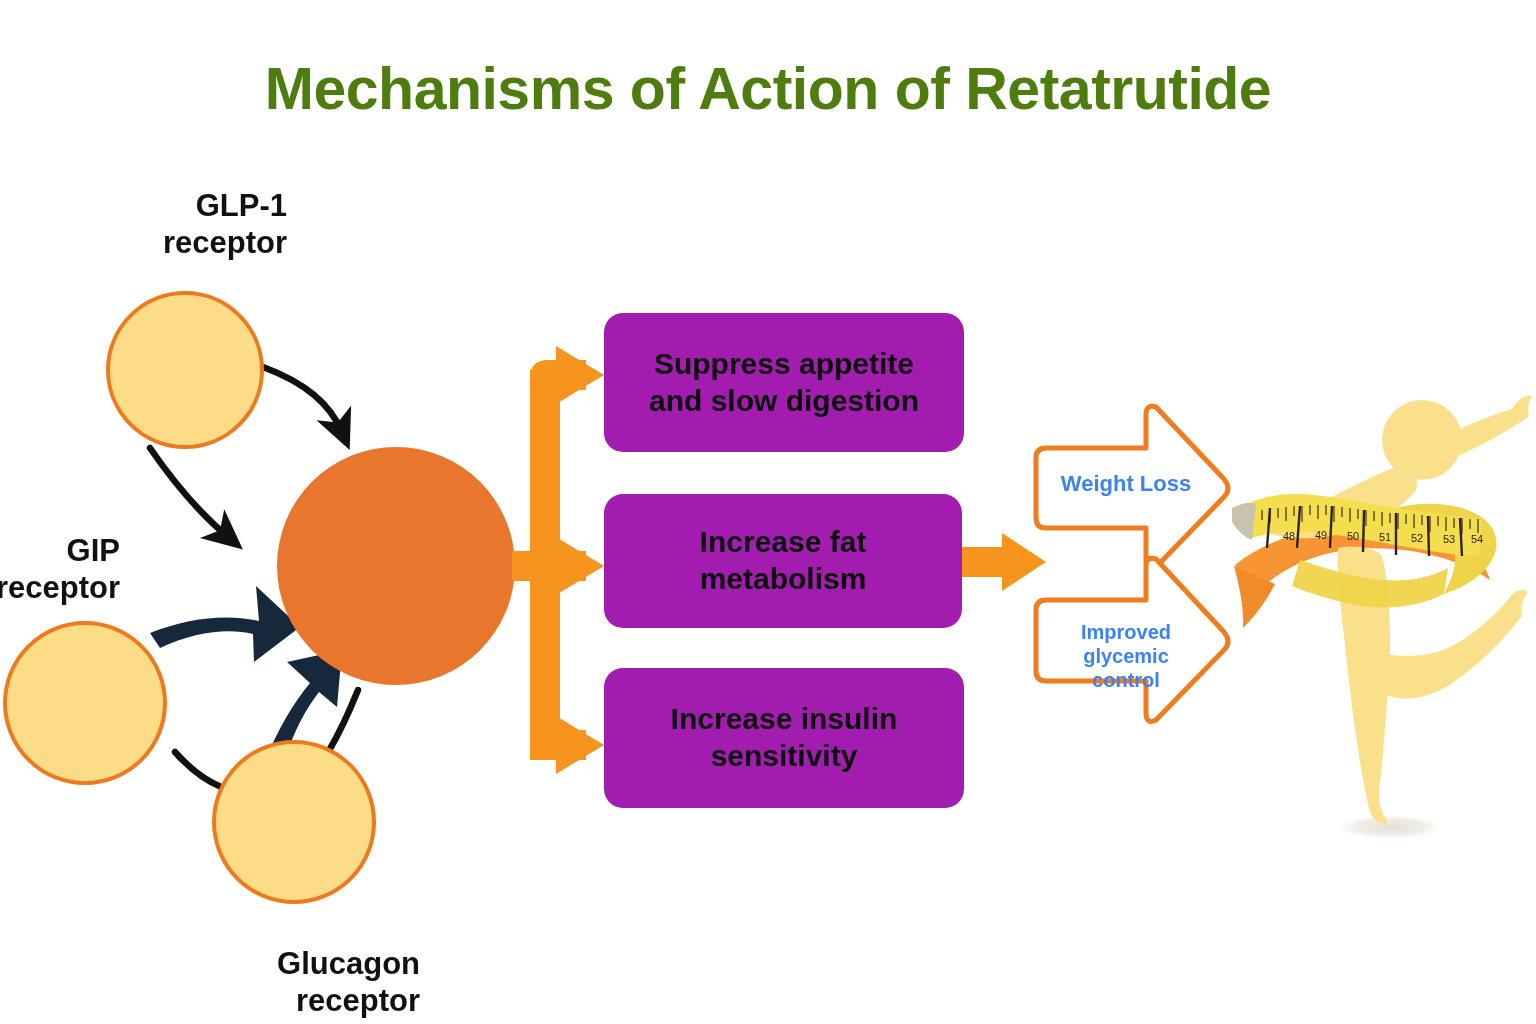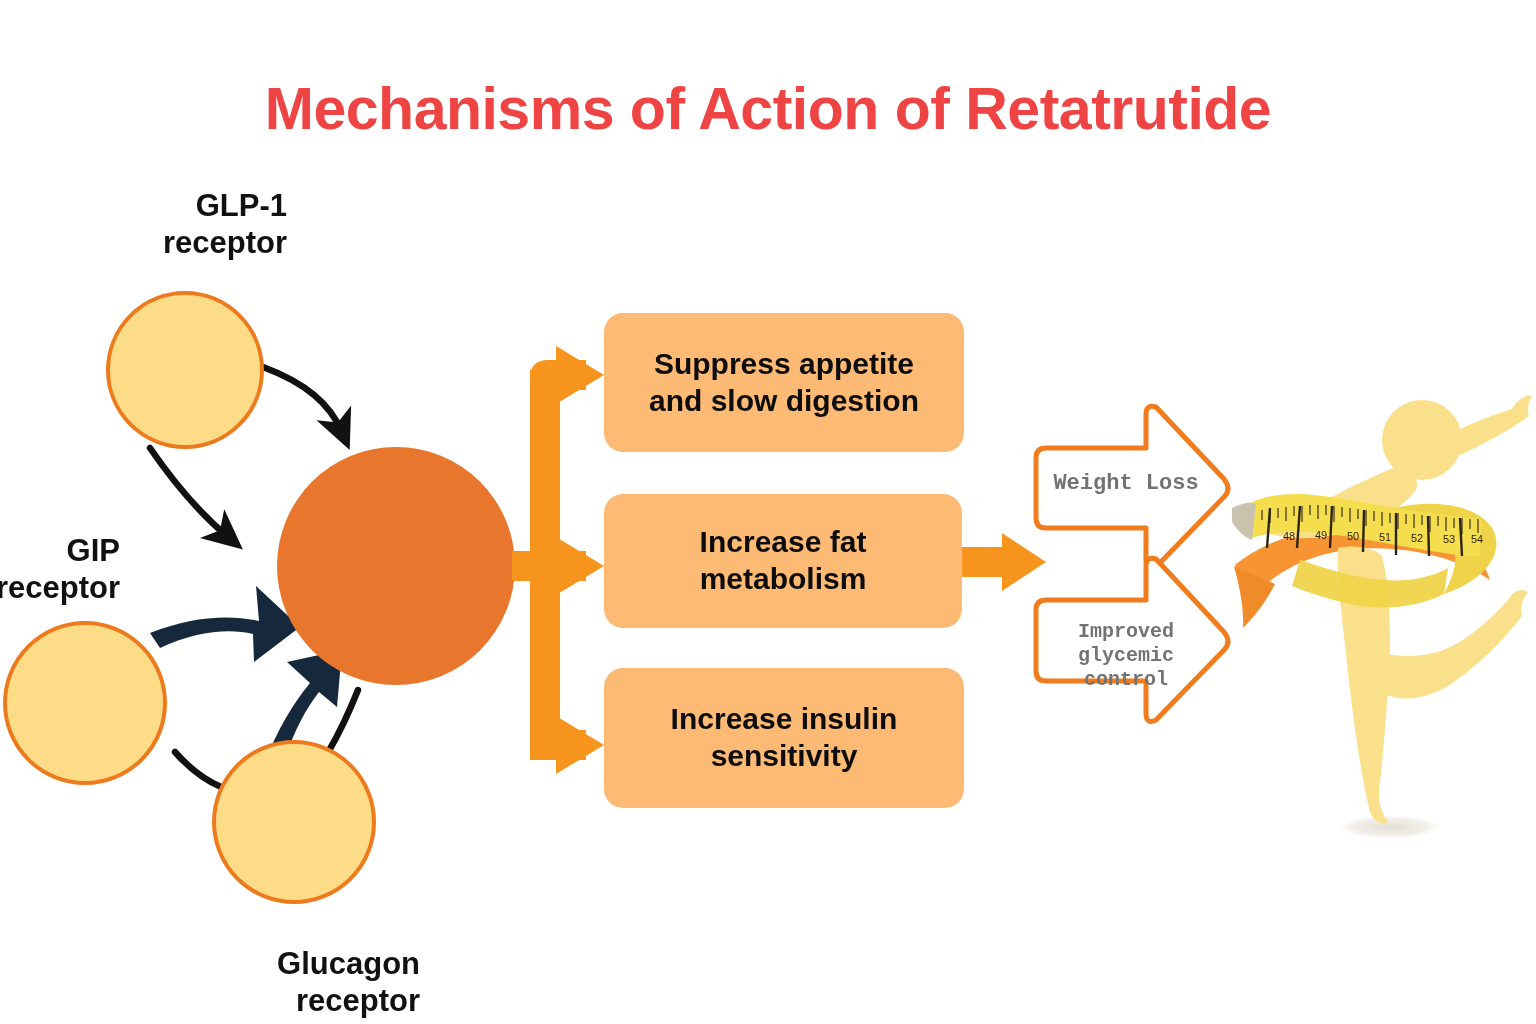--- a/index.html
+++ b/index.html
@@ -30,23 +30,22 @@
   .title {
     position: absolute;
     left: 0;
     top: 55px;
     width: 1536px;
     text-align: center;
     font-family: "Liberation Sans", sans-serif;
     font-size: 59px;
     font-weight: bold;
     letter-spacing: -0.5px;
-    color: #ef4444;
+    color: #4d7c0f;
     white-space: nowrap;
-    margin-top: 20px;
   }
 
   
   .receptor-label {
     position: absolute;
     font-family: "Liberation Sans", sans-serif;
     font-size: 31px;
     font-weight: bold;
     color: #111111;
     line-height: 1.18;
@@ -67,21 +66,21 @@
     font-family: "Liberation Sans", sans-serif;
     font-size: 33px;
     font-weight: bold;
     color: #ffffff;
     letter-spacing: 0.4px;
   }
 
   
   .effect-box {
     position: absolute;
-    background: #fdba74;
+    background: #a21caf;
     border-radius: 19px;
     display: flex;
     align-items: center;
     justify-content: center;
     box-sizing: border-box;
     padding: 20px 18px;
   }
   .effect-box-text {
     font-family: "Liberation Sans", sans-serif;
     font-size: 30px;
@@ -91,23 +90,23 @@
     text-align: center;
     white-space: pre-line;
   }
   #effect-box-0 { left: 604px; top: 313px; width: 360px; height: 139px; }
   #effect-box-1 { left: 604px; top: 494px; width: 358px; height: 134px; }
   #effect-box-2 { left: 604px; top: 668px; width: 360px; height: 140px; }
 
   
   .outcome-text {
     position: absolute;
-    font-family: Liberation Mono, monospace;
-    font-weight: bold;
-    color: #737373;
+    font-family: Liberation Sans, sans-serif;
+    font-weight: bold;
+    color: #3b82f6;
     text-align: center;
     line-height: 1.2;
     white-space: pre-line;
   }
   #outcome-text-0 { left: 1040px; top: 471px; width: 172px; font-size: 22px; }
   #outcome-text-1 { left: 1040px; top: 620px; width: 172px; font-size: 20px; }
 </style>
 </head>
 <body>
 

